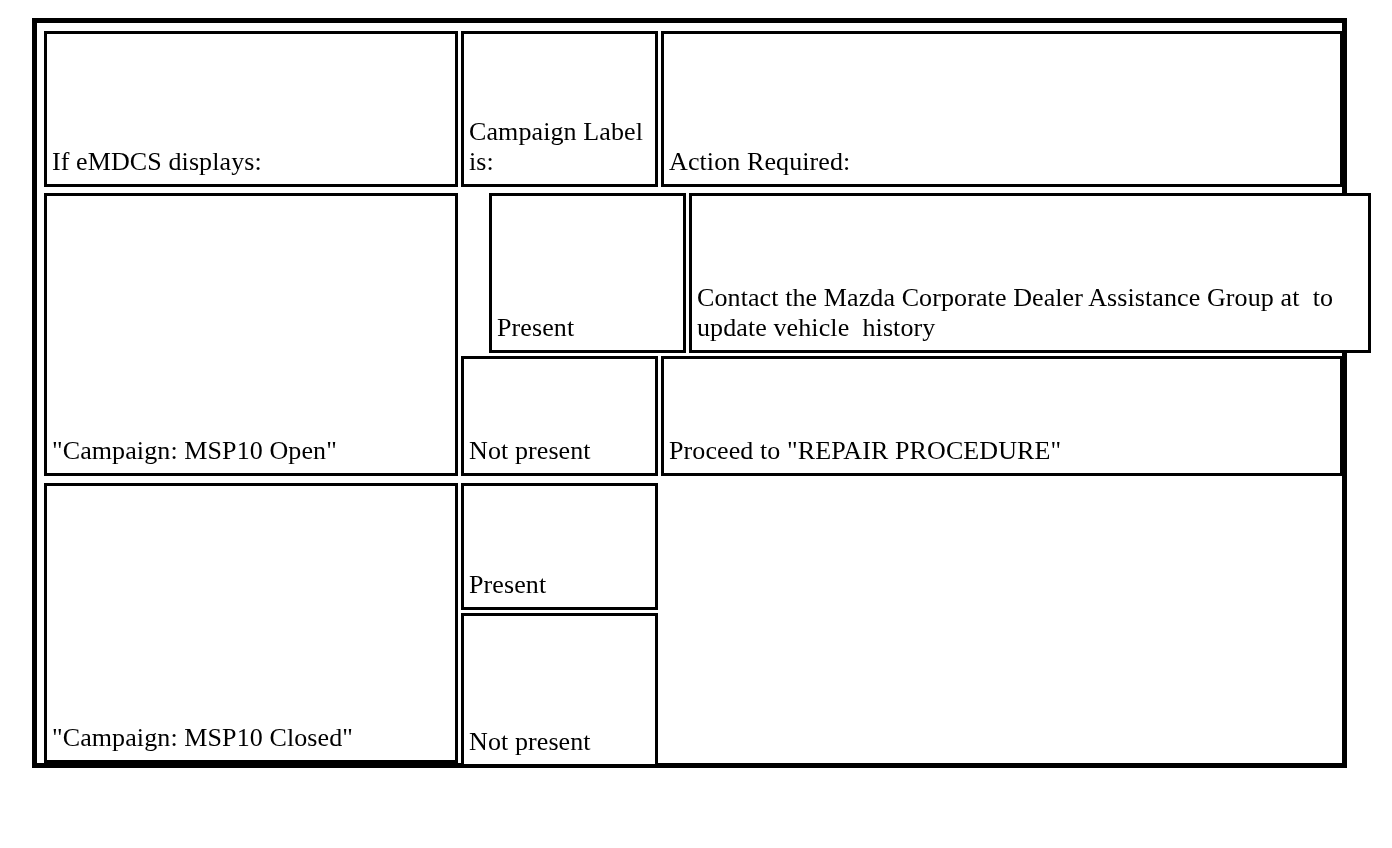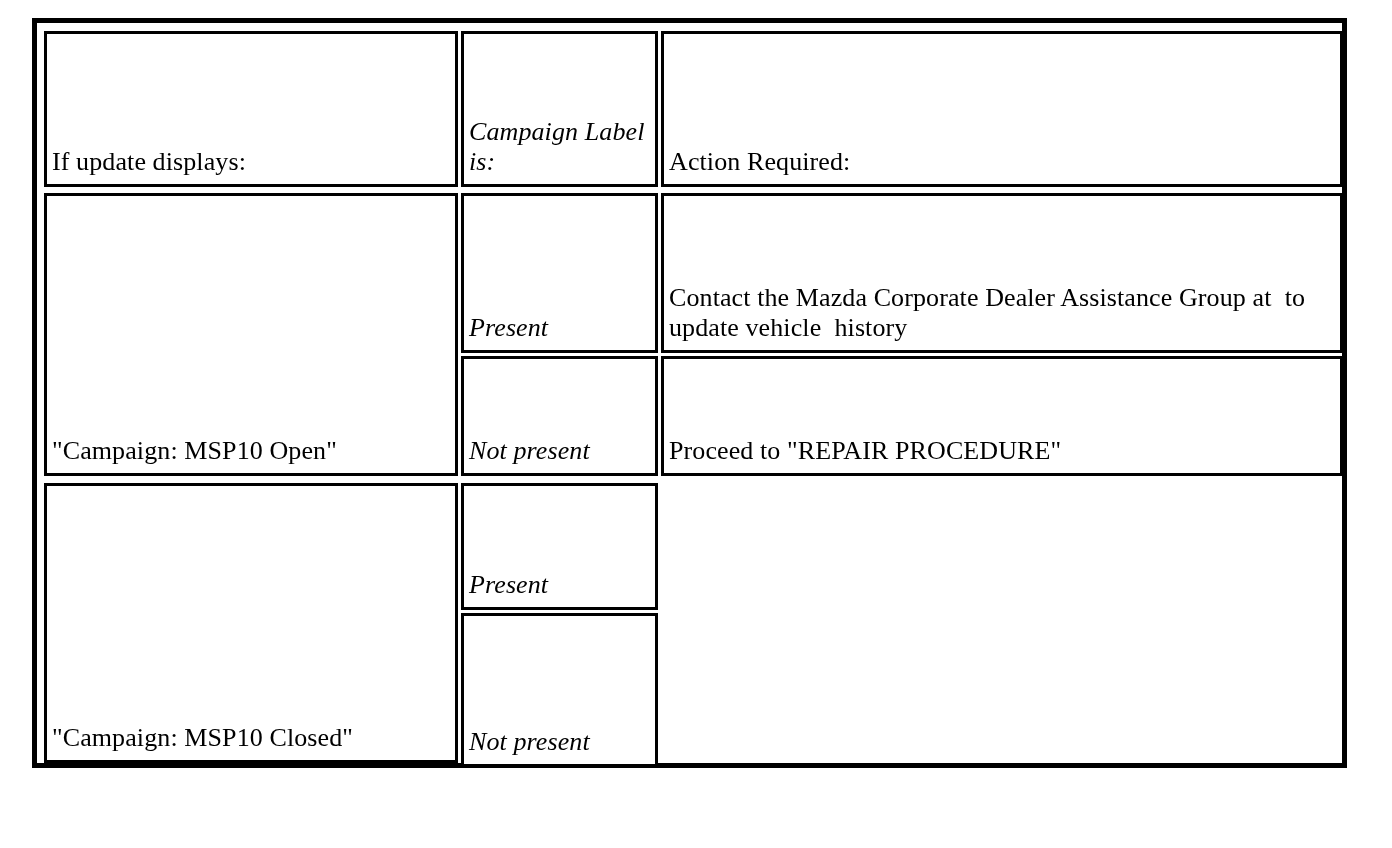--- a/index.html
+++ b/index.html
@@ -62,47 +62,47 @@
     box-sizing: border-box;
     font-size: 26px;
     line-height: 1.18;
     letter-spacing: 0.1px;
     white-space: pre-wrap;
     word-break: normal;
   }
 
   
   .c1 { left: 4px;    width: 414px; }
-  .c2 { left: 421px;  width: 197px; font-style: italic; }
+  .c2 { left: 421px;  width: 197px; }
   .c3 { left: 621px;  width: 682px; justify-content: center; }
 
   
   .r-head      { top: 4px;   height: 156px; }
 
   .r2-span     { top: 166px; height: 283px; }
-  .r2a         { top: 166px; height: 160px; }
+  .r2a         { top: 166px; height: 160px; margin-left: 28px; }
   .r2b         { top: 329px; height: 120px; }
 
   .r3-span     { top: 456px; height: 284px; }
   .r3a         { top: 456px; height: 127px; }
   .r3b         { top: 586px; height: 154px; }
 
   
   .r3-span { height: 280px; }
 </style>
 </head>
 <body>
 
 <div class="page">
 
   <div class="table-frame">
     <div class="grid">
 
       <div class="cell c1 r-head">
-        <span class="cell-text">If update displays:</span>
+        <span class="cell-text">If eMDCS displays:</span>
       </div>
 
       <div class="cell c2 r-head">
         <span class="cell-text">Campaign Label is:</span>
       </div>
 
       <div class="cell c3 r-head">
         <span class="cell-text">Action Required:</span>
       </div>
 

